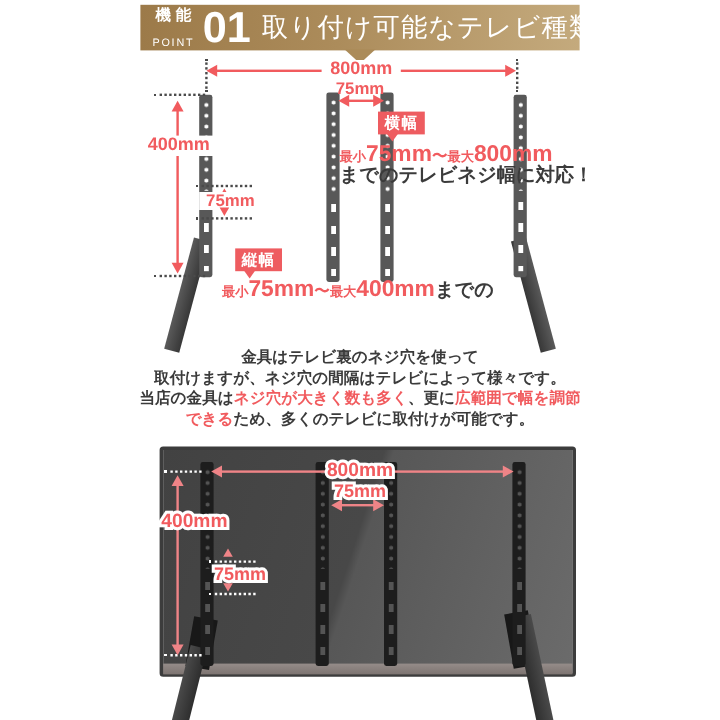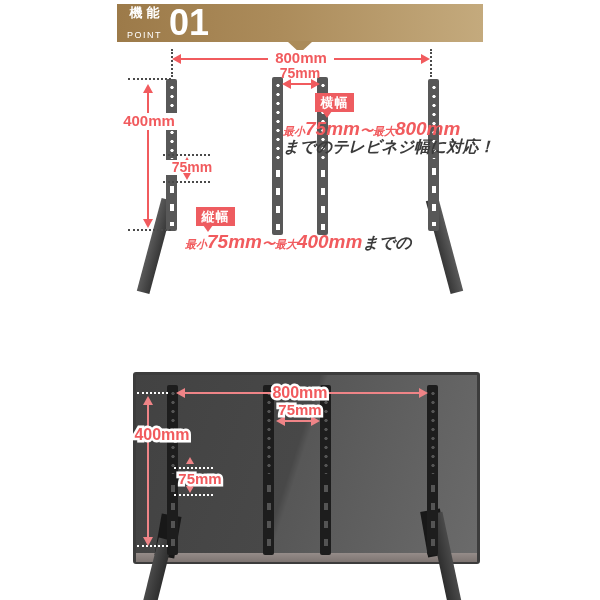--- a/index.html
+++ b/index.html
@@ -41,21 +41,21 @@
   .dim{position:absolute;color:#f15b5e;font-weight:bold;text-align:center;line-height:1.1;white-space:nowrap;}
   .dim.on-white{background:#fff;padding:0 2px;}
   .outlined{-webkit-text-stroke:5px #fff;paint-order:stroke fill;
             text-shadow:-1px -1px 0 #fff,1px -1px 0 #fff,-1px 1px 0 #fff,1px 1px 0 #fff;}
 
   .badge{position:absolute;width:39px;height:19px;background:#ee5c60;color:#fff;font-size:13px;
          font-weight:bold;text-align:center;line-height:19px;letter-spacing:1px;}
   .badge::after{content:"";position:absolute;left:7px;bottom:-6px;width:0;height:0;
          border-left:5px solid transparent;border-right:5px solid transparent;border-top:7px solid #ee5c60;}
 
-  .spec-line{position:absolute;white-space:nowrap;line-height:1;font-style:italic;}
+  .spec-line{position:absolute;white-space:nowrap;line-height:1;}
   .s-small{font-size:11px;color:#f15b5e;font-weight:bold;}
   .s-big{font-size:19px;color:#f15b5e;font-weight:bold;}
   .s-tilde{font-size:13px;color:#f15b5e;font-weight:bold;}
   .s-dark{font-size:16px;color:#3b3b3b;font-weight:bold;}
 
   
   .bracket{position:absolute;width:11px;background:#585858;border-radius:2px;}
   .bracket .holes-dots{position:absolute;left:50%;transform:translateX(-50%);top:4px;width:8px;height:50%;
         background-image:radial-gradient(circle,#fff 1.4px,rgba(255,255,255,0) 1.9px);
         background-size:8px 9px;background-repeat:repeat-y;background-position:center 0;}
@@ -84,20 +84,21 @@
 <body>
 
 <div id="canvas">
 
   <div class="banner">
     <div class="feature-stack">
       <span class="feature-kanji">機能</span>
       <span class="feature-en">POINT</span>
     </div>
     <span class="point-number">01</span>
+    <span class="banner-title">取り付け可能なテレビ種類が多い</span>
   </div>
   <div class="banner-pointer"></div>
 
   <div class="leg" style="left:149px;top:198px;width:13px;height:96px;transform:rotate(15deg);"></div>
   <div class="leg mirror" style="left:438px;top:198px;width:13px;height:96px;transform:rotate(-15deg);"></div>
 
   <div class="bracket" style="left:166px;top:79px;height:152px;">
     <div class="holes-dots"></div>
     <div class="holes-slots"></div>
   </div>
@@ -152,20 +153,26 @@
   </div>
   <div class="spec-line" style="left:283px;top:139px;">
     <span class="s-dark">までのテレビネジ幅に対応！</span>
   </div>
 
   <div class="badge" style="left:196px;top:207px;">縦幅</div>
   <div class="spec-line" style="left:185px;top:232px;">
     <span class="s-small">最小</span><span class="s-big">75mm</span><span class="s-tilde">〜</span><span class="s-small">最大</span><span class="s-big">400mm</span><span class="s-dark">までの</span>
   </div>
 
+  <div class="para">
+    <div><span>金具はテレビ裏のネジ穴を使って</span></div>
+    <div><span>取付けますが、ネジ穴の間隔はテレビによって様々です。</span></div>
+    <div><span>当店の金具は</span><span class="red">ネジ穴が大きく数も多く</span><span>、更に</span><span class="red">広範囲で幅を調節</span></div>
+    <div><span class="red">できる</span><span>ため、多くのテレビに取付けが可能です。</span></div>
+  </div>
 
   <div class="tv-panel"></div>
   <div class="tv-strip"></div>
 
   <div class="foot" style="left:158px;top:515px;width:20px;height:42px;transform:rotate(10deg);"></div>
   <div class="foot" style="left:424px;top:510px;width:20px;height:46px;transform:rotate(-10deg);"></div>
   <div class="leg" style="left:149px;top:538px;width:14px;height:80px;transform:rotate(14deg);background:linear-gradient(to right,#4a4a4a,#2e2e2e);"></div>
   <div class="leg mirror" style="left:440px;top:512px;width:14px;height:110px;transform:rotate(-12deg);background:linear-gradient(to left,#4a4a4a,#2e2e2e);"></div>
 
   <div class="bracket dark" style="left:167px;top:385px;height:170px;">

